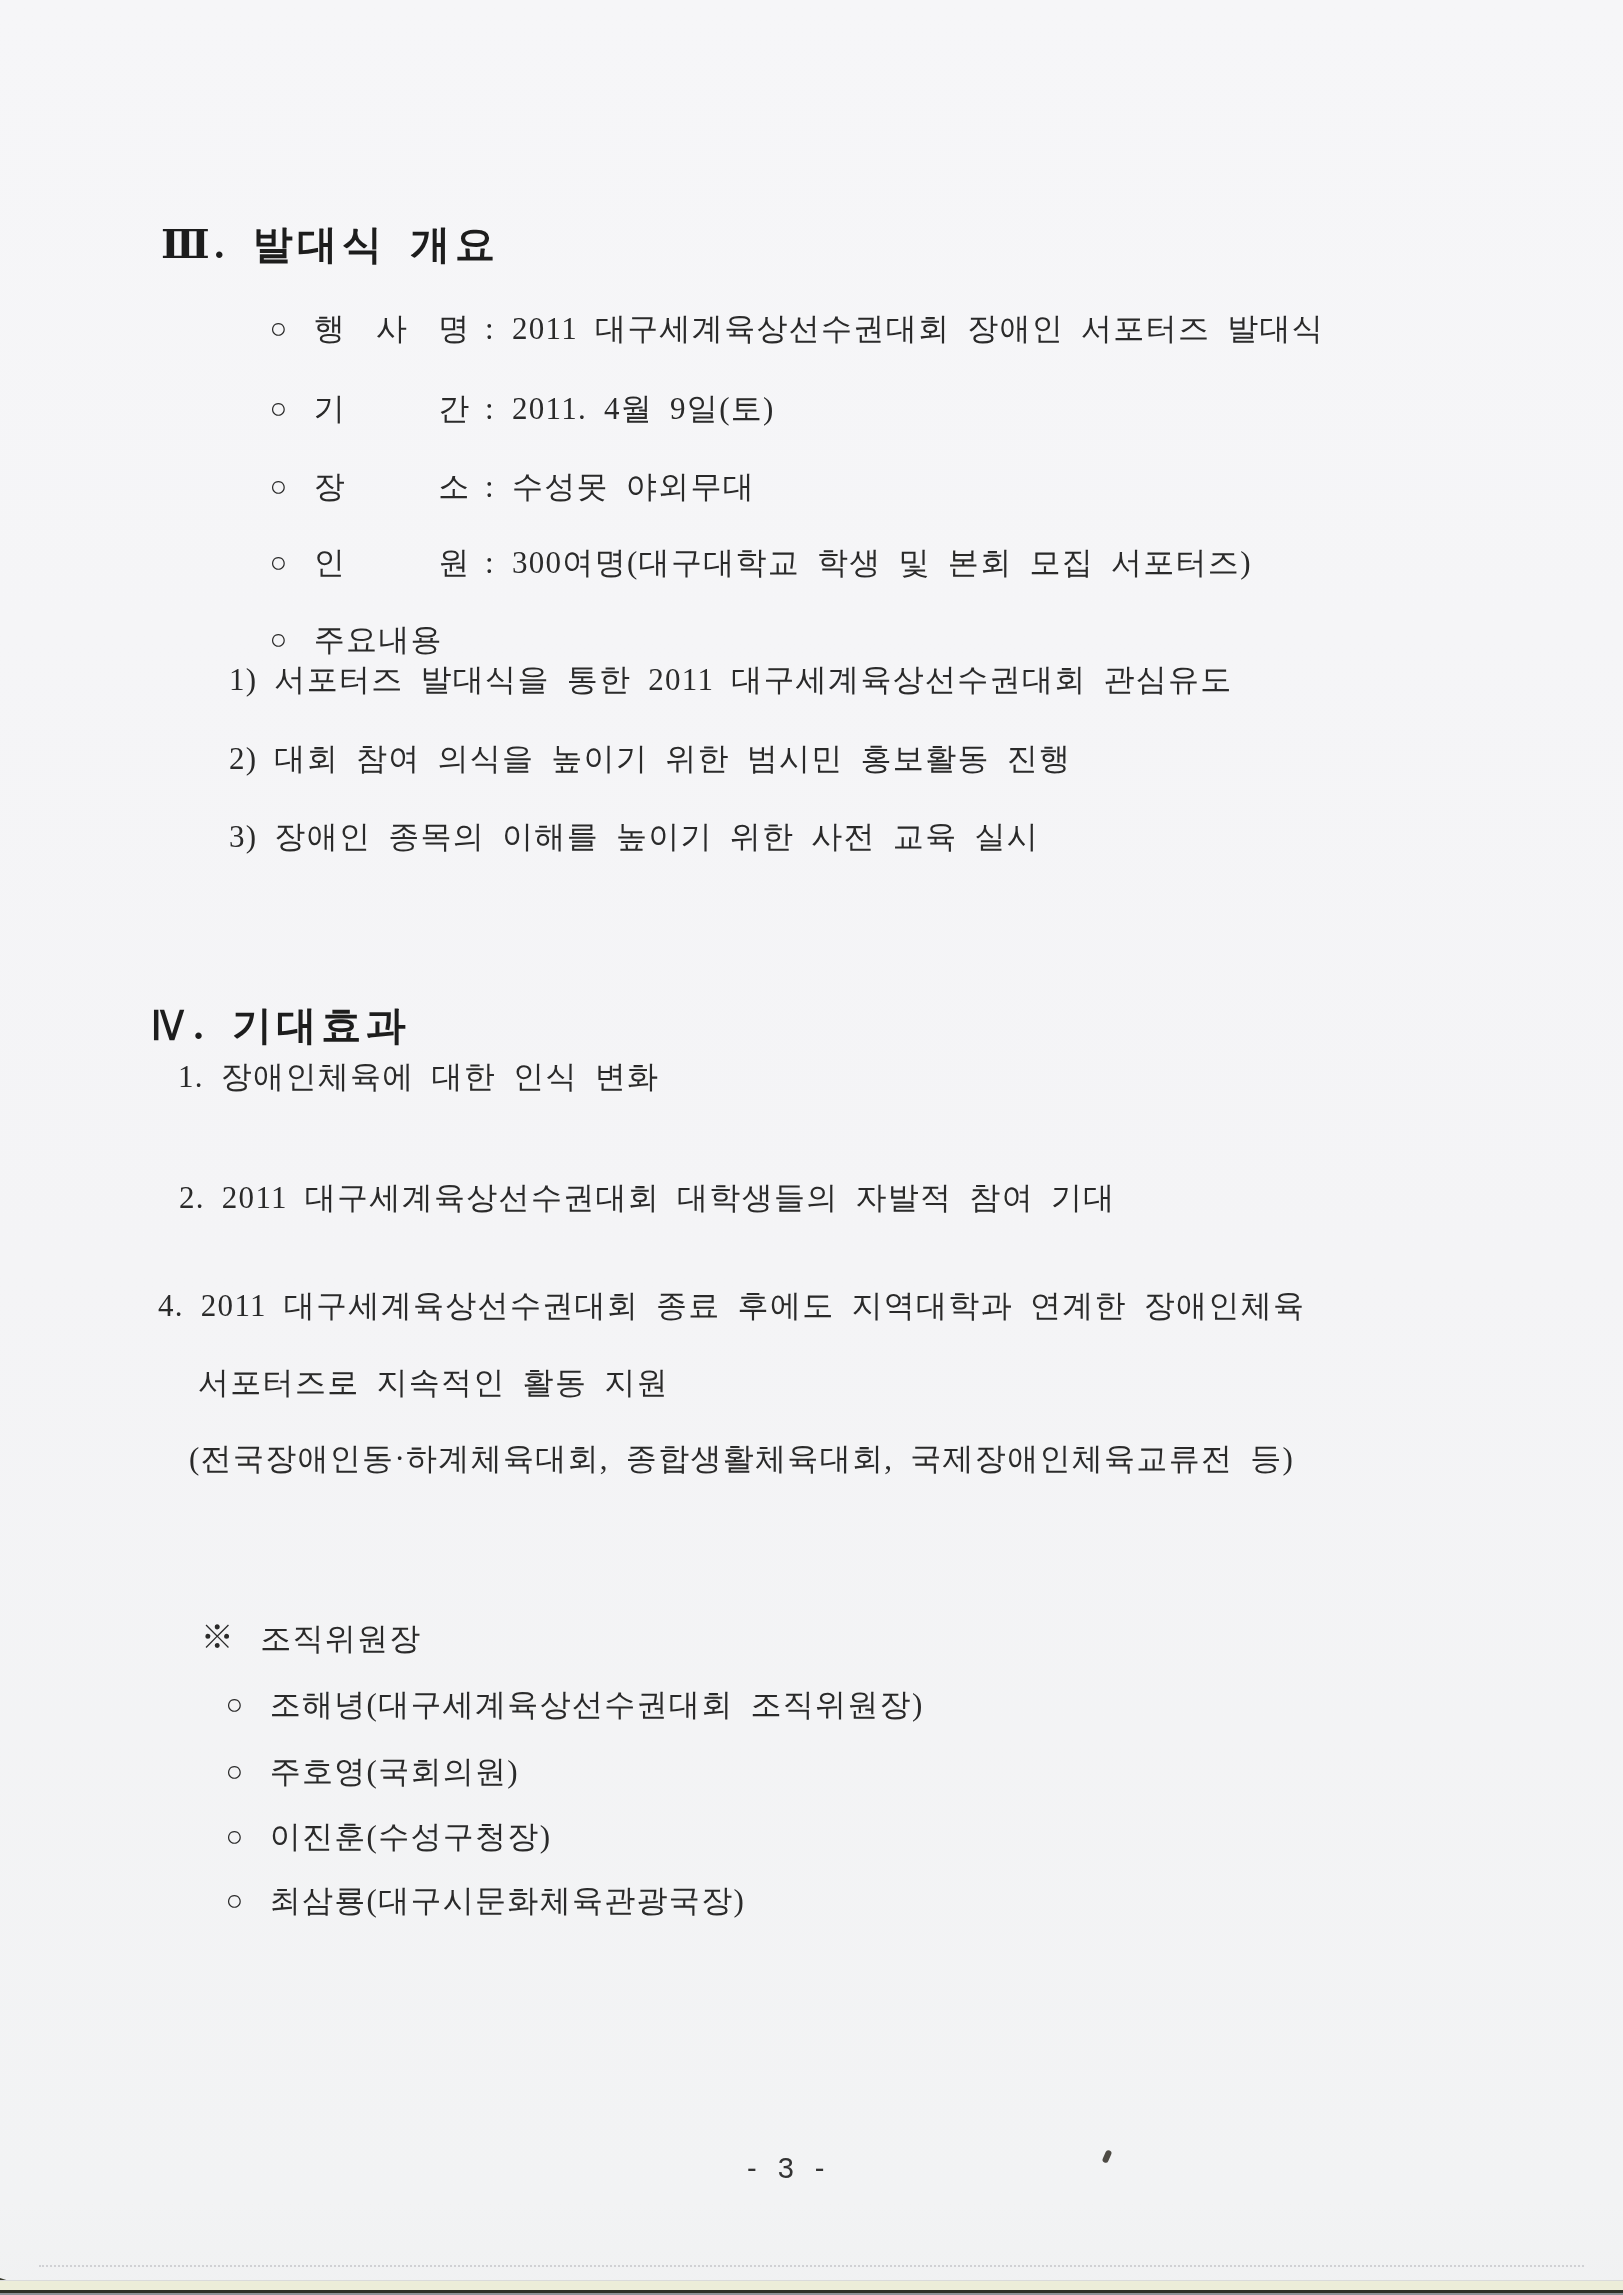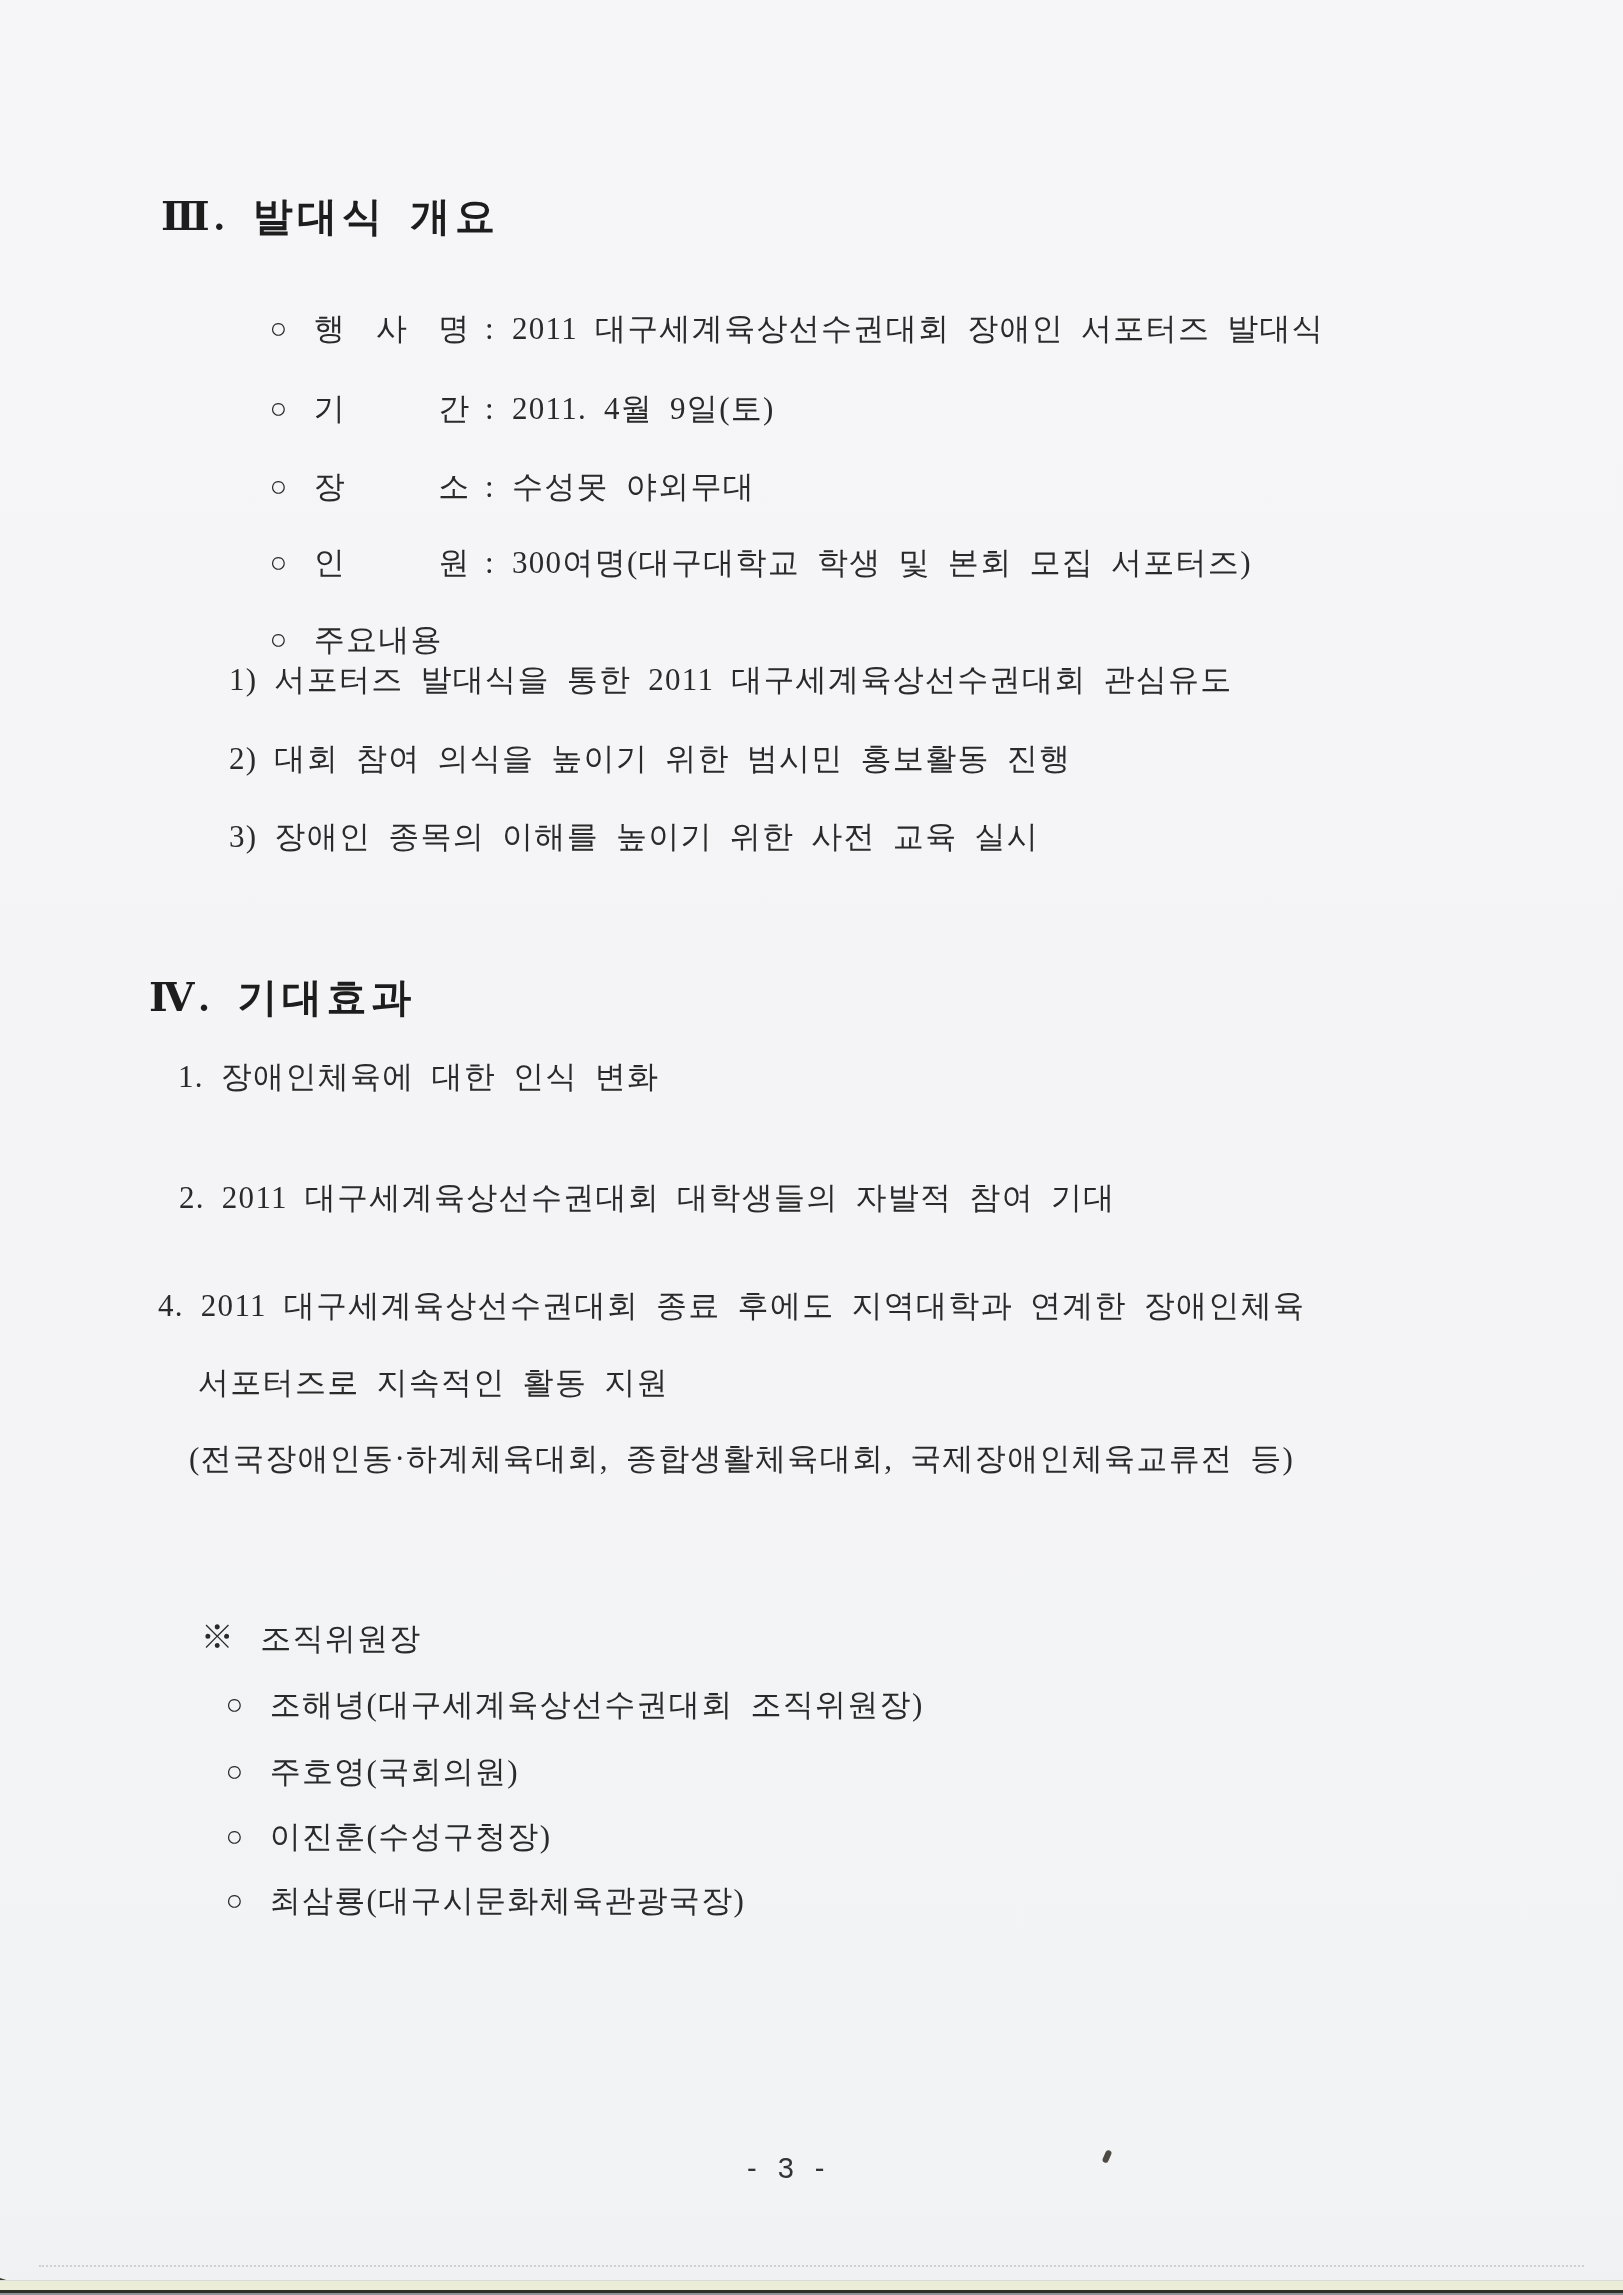--- a/index.html
+++ b/index.html
@@ -26,20 +26,21 @@
     color: #2a2a2a;
   }
   .section-title {
     position: absolute;
     white-space: pre;
     font-size: 40px;
     font-weight: 700;
     letter-spacing: 4.6px;
     word-spacing: 9.2px;
     color: #1d1d1d;
+    margin-top: 28px;
   }
   .marker {
     display: inline-block;
     margin-right: 25px;
     font-size: 29px;
     transform: translateY(-1.3px);
   }
   .flabel {
     display: inline-block;
     width: 157px;
@@ -143,21 +144,21 @@
   </div>
 
   <div class="line" style="left:202px; top:586px;">
     <span class="marker">○</span><span>주요내용</span>
   </div>
 
   <div class="line" style="left:229px; top:662px;">1) 서포터즈 발대식을 통한 2011 대구세계육상선수권대회 관심유도</div>
   <div class="line" style="left:229px; top:741px;">2) 대회 참여 의식을 높이기 위한 범시민 홍보활동 진행</div>
   <div class="line" style="left:229px; top:819px;">3) 장애인 종목의 이해를 높이기 위한 사전 교육 실시</div>
 
-  <div class="section-title" style="left:149px; top:970px;">Ⅳ. 기대효과</div>
+  <div class="section-title" style="left:149px; top:970px;font-family:Liberation Serif, serif;">Ⅳ. 기대효과</div>
 
   <div class="line" style="left:178px; top:1059px;">1. 장애인체육에 대한 인식 변화</div>
   <div class="line" style="left:179px; top:1136px;margin-top:44px;">2. 2011 대구세계육상선수권대회 대학생들의 자발적 참여 기대</div>
   <div class="line" style="left:158px; top:1288px;">4. 2011 대구세계육상선수권대회 종료 후에도 지역대학과 연계한 장애인체육</div>
   <div class="line" style="left:198px; top:1365px;">서포터즈로 지속적인 활동 지원</div>
   <div class="line" style="left:189px; top:1441px;">(전국장애인동·하계체육대회, 종합생활체육대회, 국제장애인체육교류전 등)</div>
 
   <div class="line" style="left:133px; top:1584px;">
     <span class="marker" style="font-size:33px;">※</span><span>조직위원장</span>
   </div>

